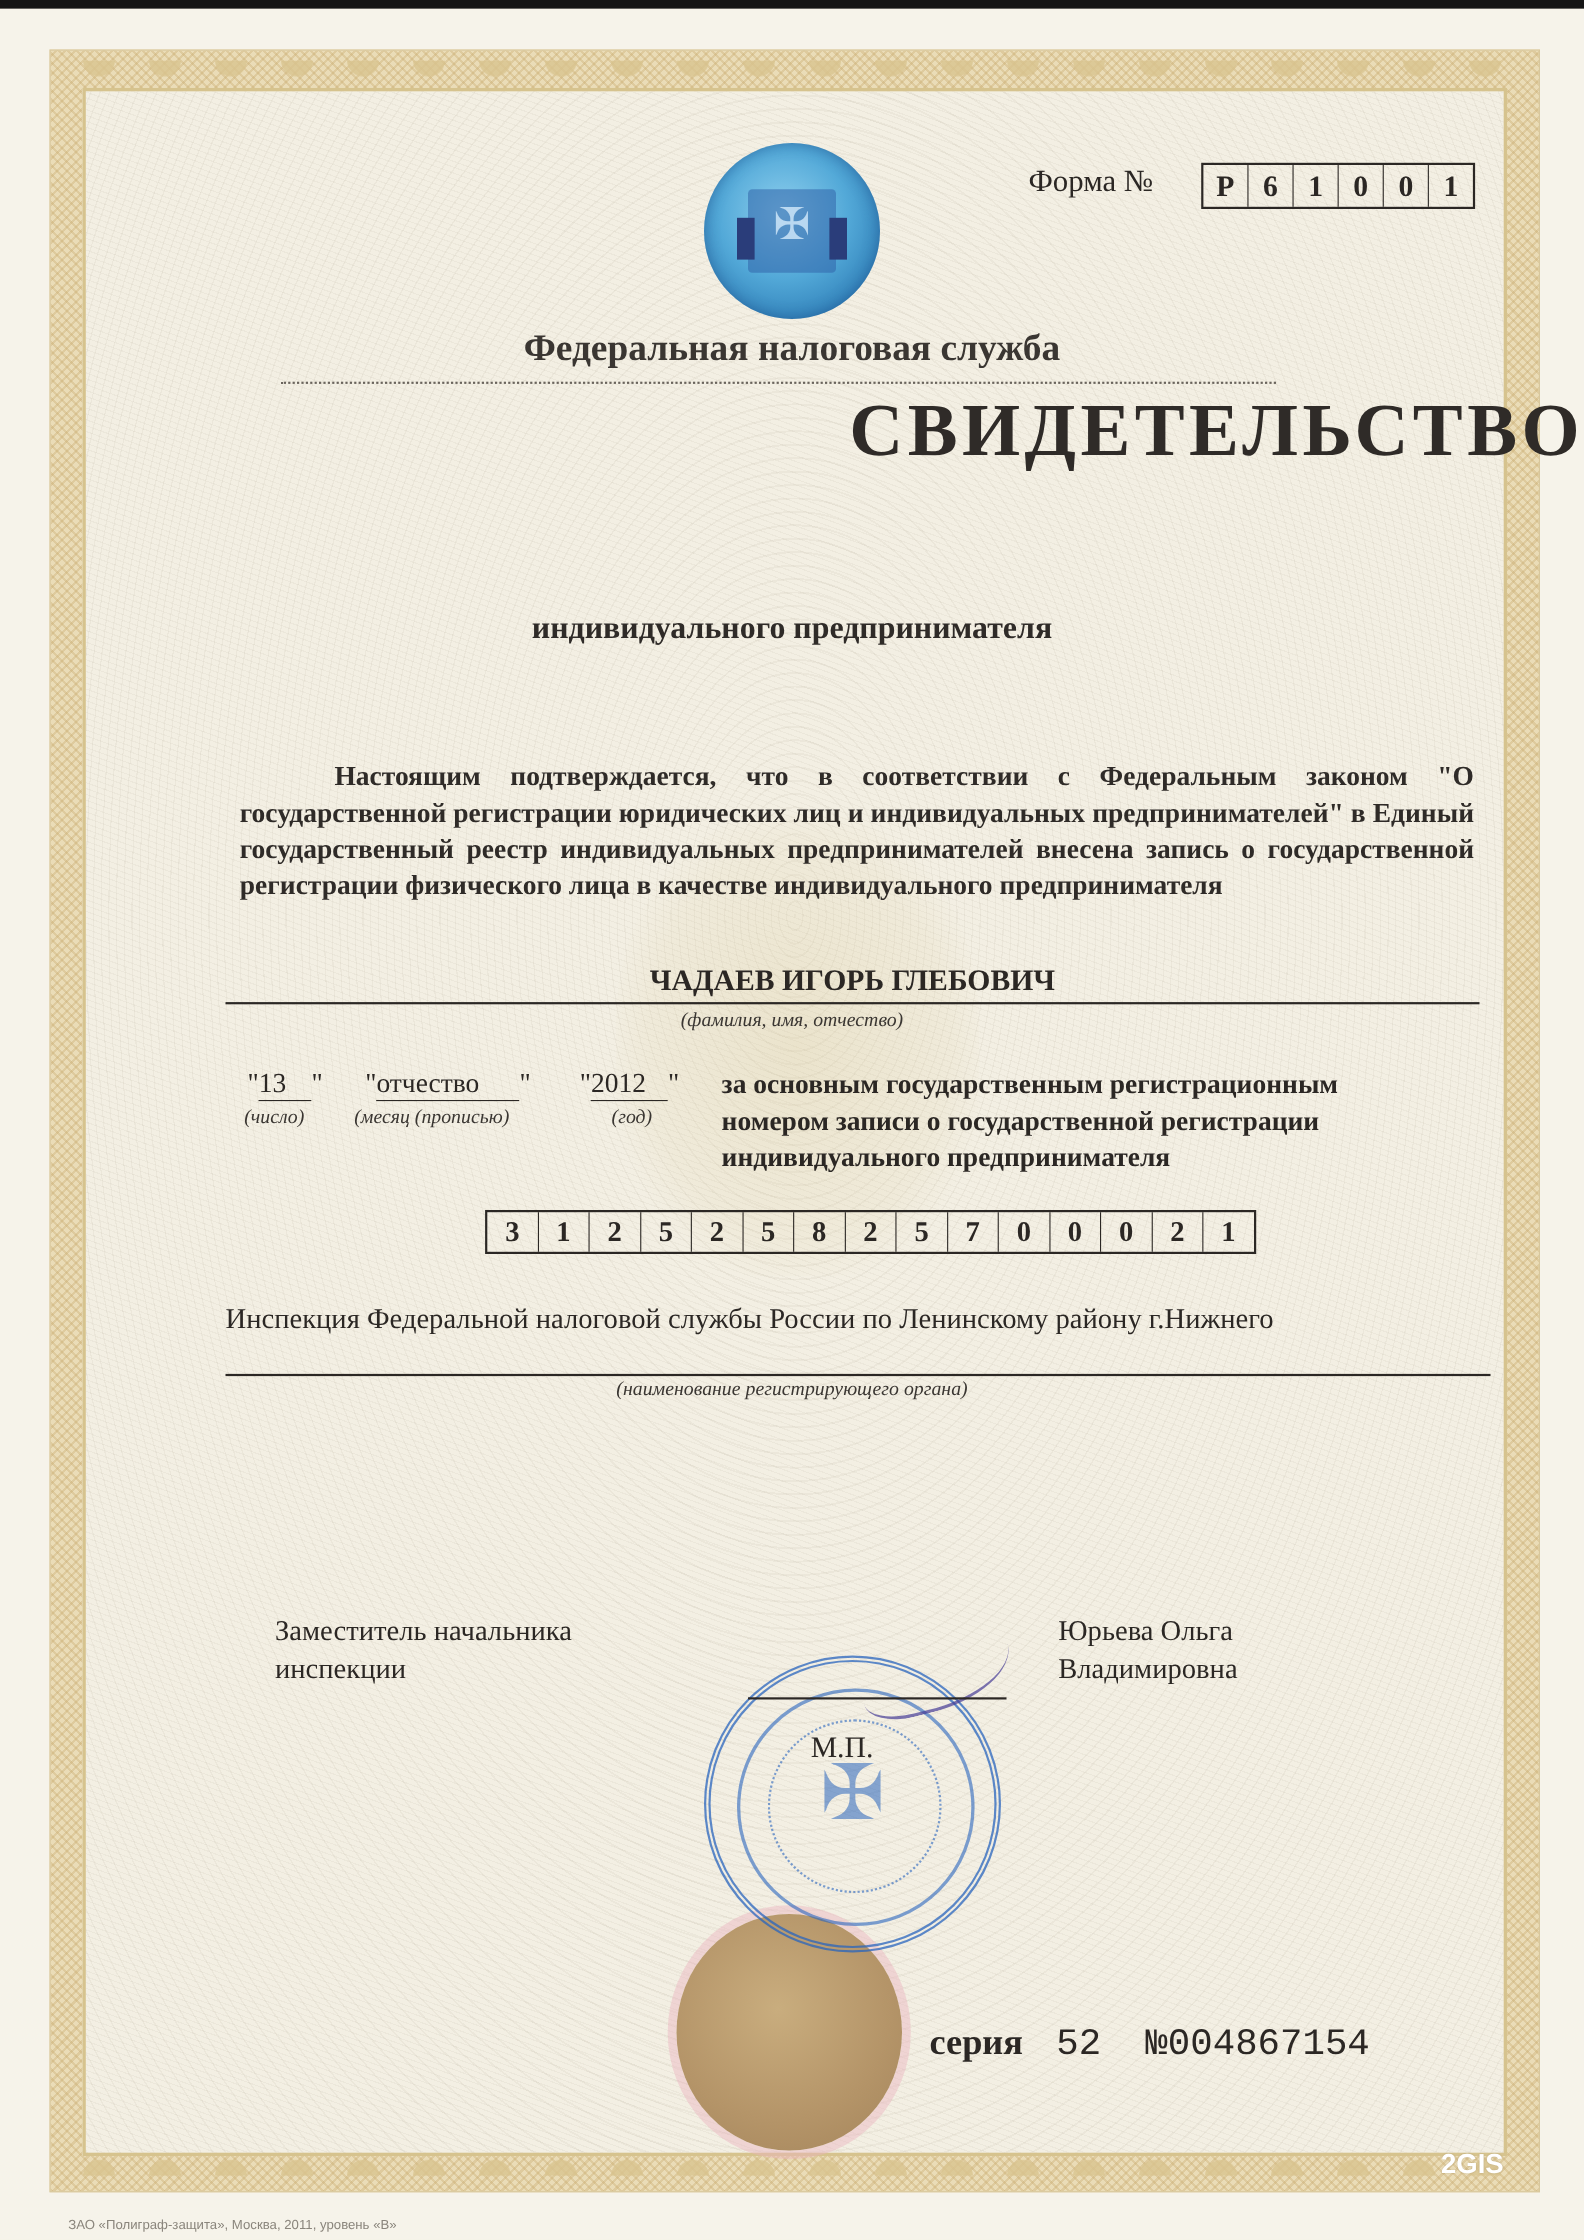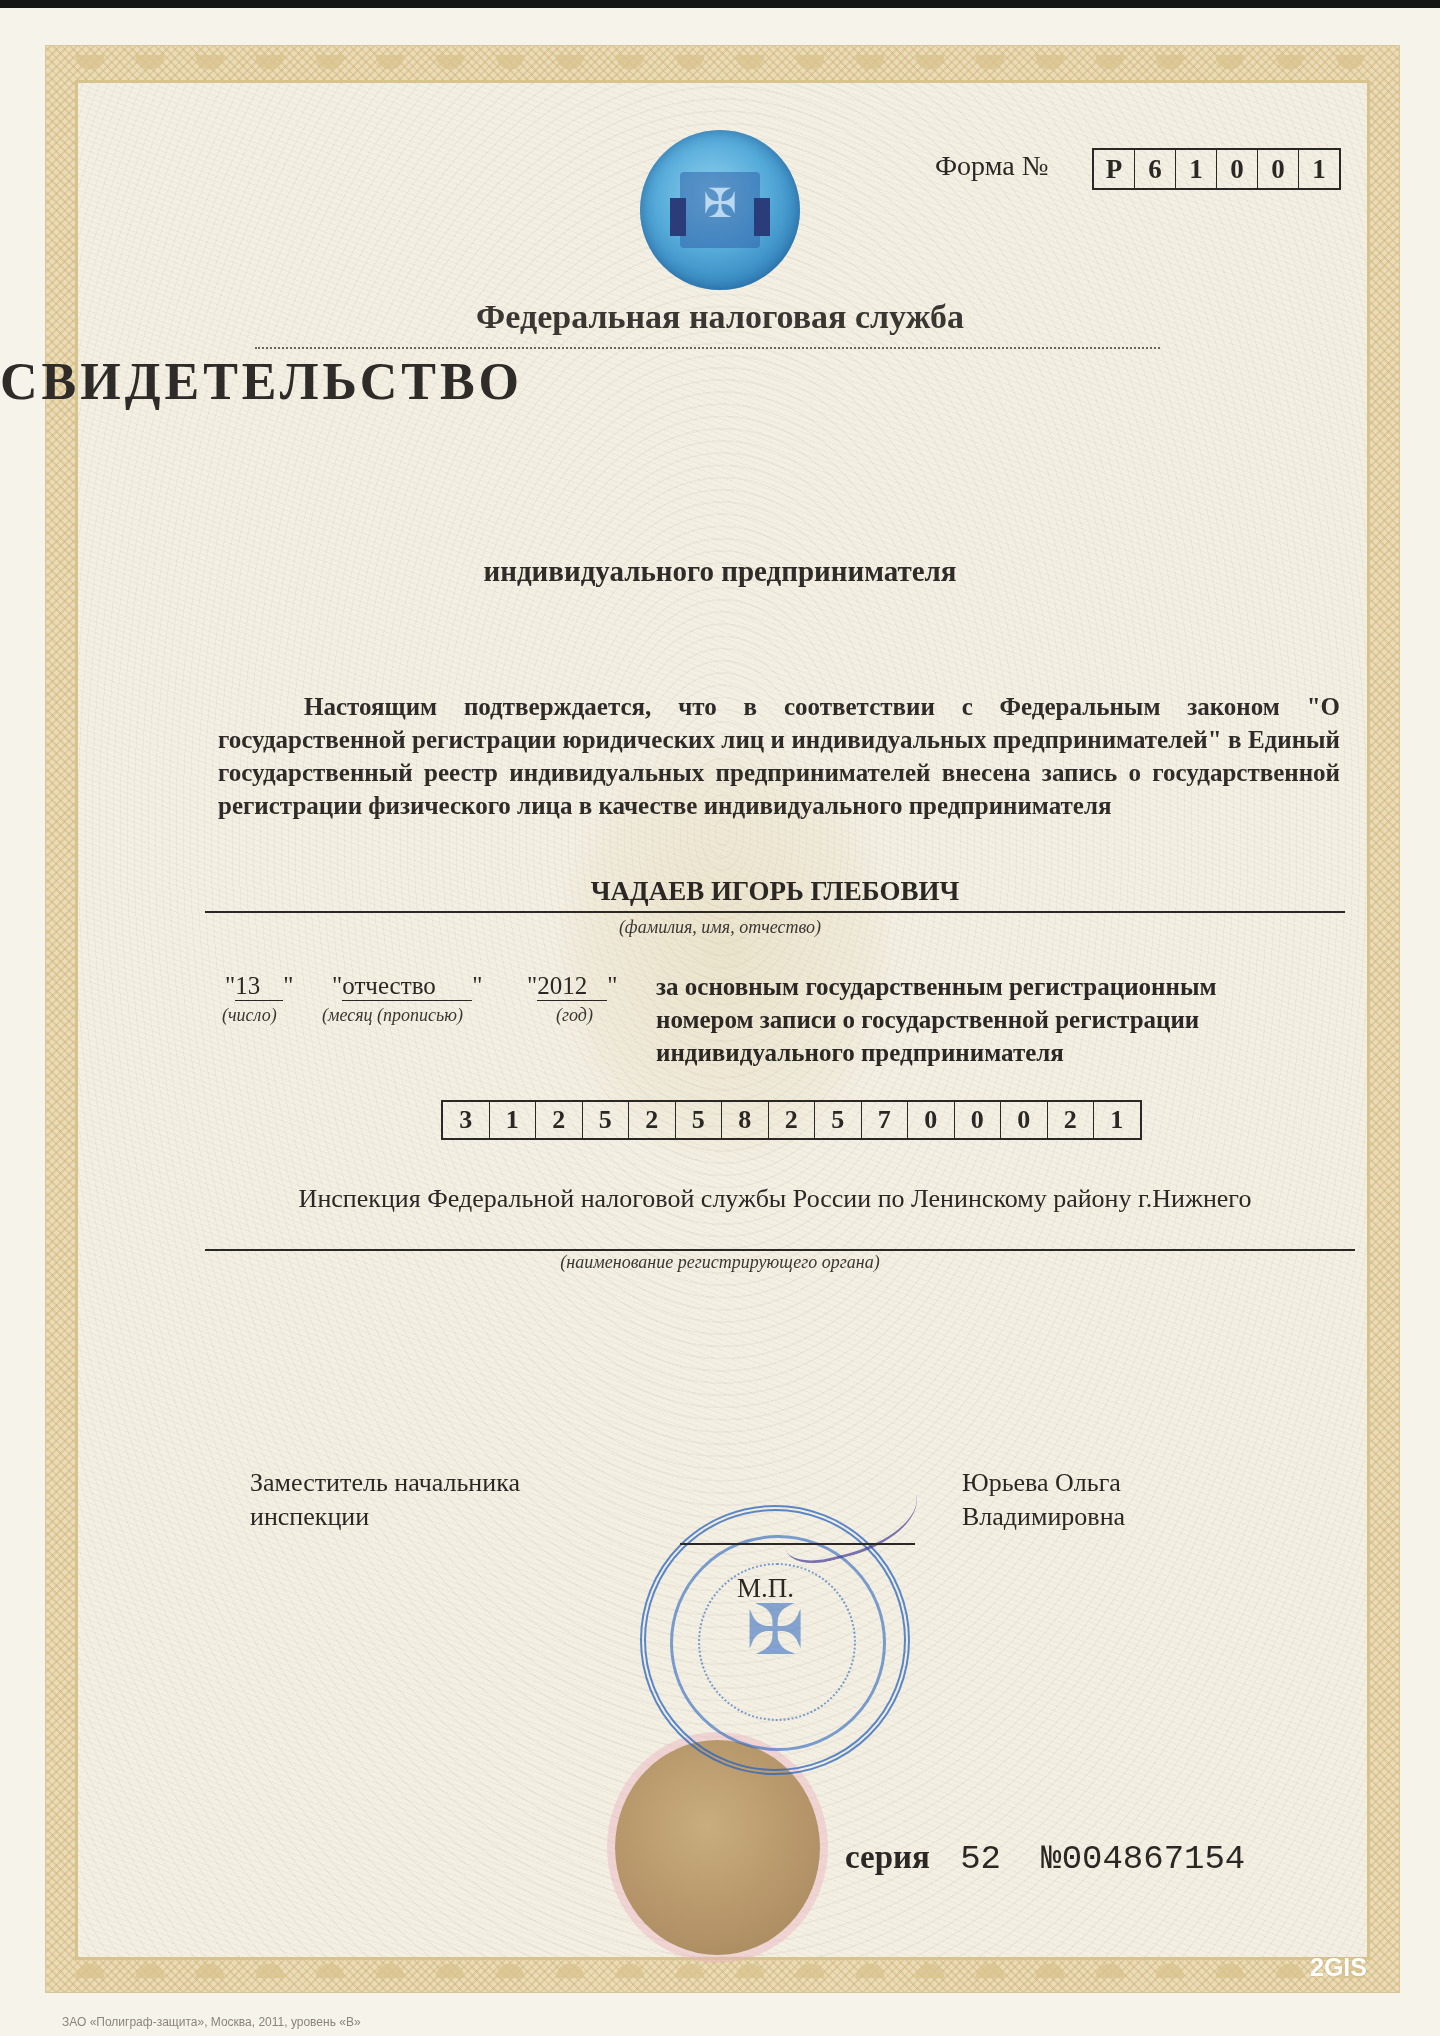--- a/index.html
+++ b/index.html
@@ -70,22 +70,22 @@
     font-size:27px; font-weight:bold;
   }
   .forma-boxes .cell:last-child { border-right:none; }
 
   .agency {
     position:absolute; left:0; width:1440px; top:298px; text-align:center;
     font-size:34px; font-weight:bold; color:#3a3632;
   }
   .dotted { position:absolute; left:255px; top:347px; width:905px; border-top:2px dotted #6a645c; }
   .title {
-    position:absolute; left:0; width:1440px; top:352px; text-align:left;
-    font-size:52px; font-weight:bold; letter-spacing:4px; color:#2f2b28;
+    position:absolute; left:0; width:1440px; top:352px; text-align:right;
+    font-size:68px; font-weight:bold; letter-spacing:4px; color:#2f2b28;
   }
   .subtitle {
     position:absolute; left:0; width:1440px; top:552px; text-align:center;
     font-size:29px; font-weight:bold; line-height:38px; color:#2f2b28;
   }
   .para {
     position:absolute; left:218px; top:690px; width:1122px;
     font-size:25px; font-weight:bold; line-height:33px; text-align:justify; color:#2f2b28;
   }
   .para .indent { display:inline-block; width:86px; }
@@ -105,21 +105,21 @@
   }
 
   .ogrn { position:absolute; left:441px; top:1100px; display:flex; border:2px solid #2b2724; }
   .ogrn .cell {
     width:45.5px; height:36px; border-right:1.5px solid #2b2724;
     display:flex; align-items:center; justify-content:center; font-size:26px; font-weight:bold;
   }
   .ogrn .cell:last-child { border-right:none; }
 
   .inspection {
-    position:absolute; left:205px; width:1140px; top:1182px; text-align:center;
+    position:absolute; left:205px; width:1140px; top:1182px; 
     font-size:26px; line-height:33px;
   }
   .insp-line { position:absolute; left:205px; top:1249px; width:1150px; border-top:2px solid #2b2724; }
   .cap-org { left:0; width:1440px; top:1252px; }
 
   .sign-role { position:absolute; left:250px; top:1466px; font-size:26px; line-height:34px; }
   .sign-name { position:absolute; left:962px; top:1466px; font-size:26px; line-height:34px; }
   .sign-line { position:absolute; left:680px; top:1543px; width:235px; border-top:2px solid #2b2724; }
   .mp { position:absolute; left:737px; top:1573px; font-size:27px; }
 

